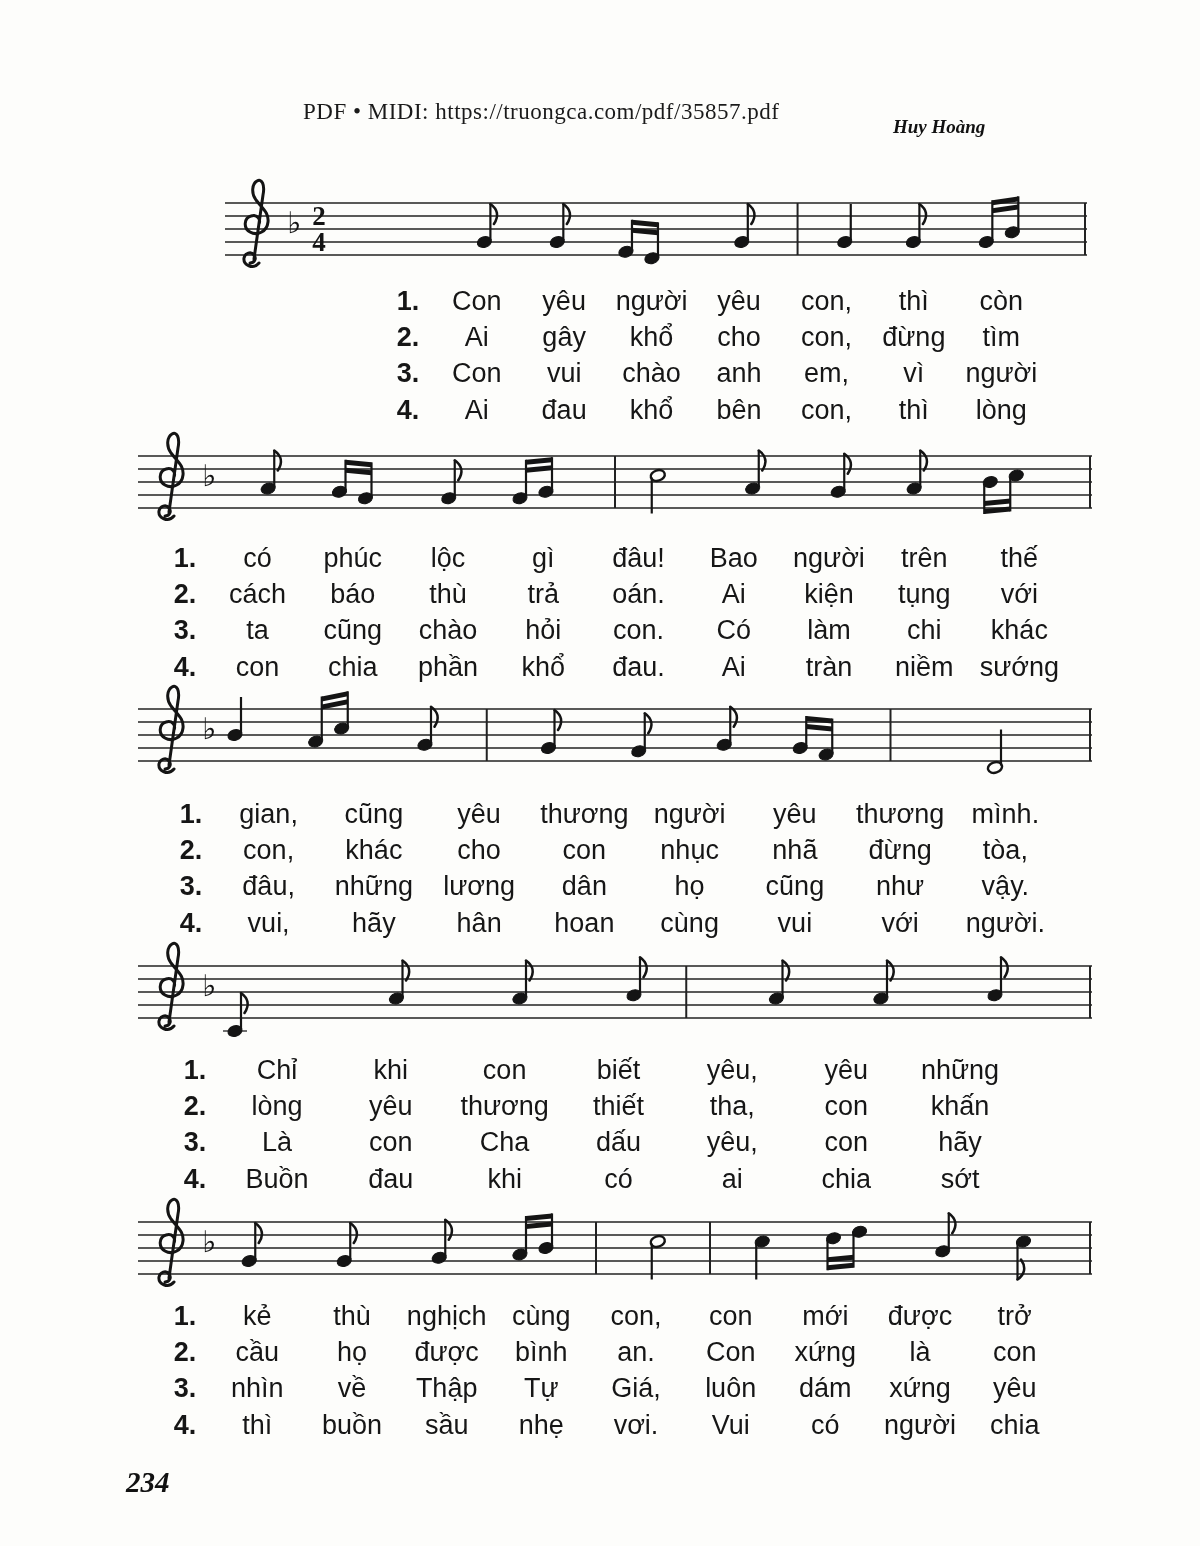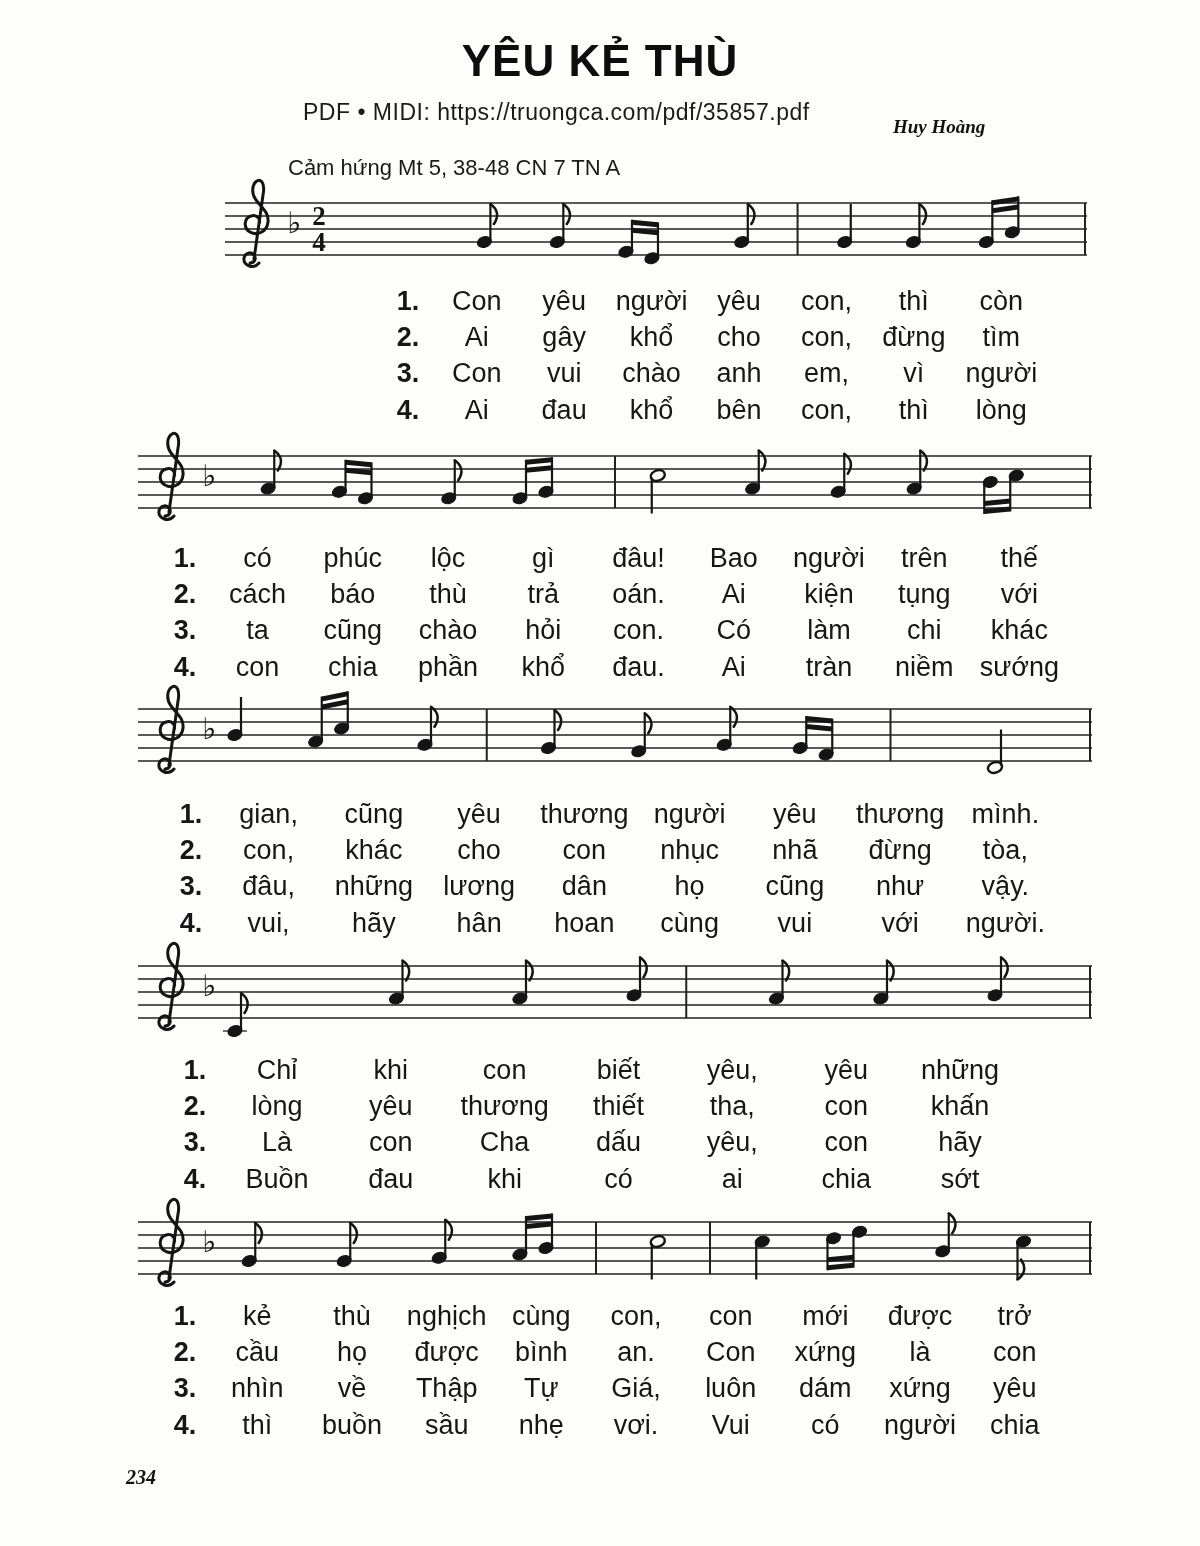--- a/index.html
+++ b/index.html
@@ -13,21 +13,21 @@
     overflow:hidden;
   }
   .title{
     position:absolute;top:36px;left:0;width:100%;
     text-align:center;
     font-size:44px;font-weight:700;letter-spacing:1px;
     color:#0d0d0d;
   }
   .link-line{
     position:absolute;top:99px;left:303px;
-    font-family:Liberation Sans, sans-serif;
+    font-family:Liberation Serif, serif;
     font-size:23px;color:#1a1a1a;letter-spacing:.5px;text-align:center;
   }
   .author{
     position:absolute;top:116px;left:893px;
     font-family:"Liberation Serif", serif;
     font-size:19px;font-weight:700;font-style:italic;color:#111;
   }
   .caption{
     position:absolute;top:155px;left:288px;
     font-size:22px;color:#1a1a1a;
@@ -39,31 +39,29 @@
     align-items:center;
     height:36.4px;
     font-size:27px;
     color:#161616;
   }
   .lyric-row .num{font-weight:700;text-align:center;}
   .lyric-row .word{text-align:center;white-space:nowrap;}
   .page-number{
     position:absolute;top:1466px;left:126px;
     font-family:"Liberation Serif", serif;
-    font-size:20px;font-weight:700;font-style:italic;color:#111;
+    font-size:29px;font-weight:700;font-style:italic;color:#111;
   }
 </style>
 </head>
 <body>
 
 <div class="page">
-  <div class="title">YÊU KẺ THÙ</div>
   <div class="link-line">PDF • MIDI: https://truongca.com/pdf/35857.pdf</div>
   <div class="author">Huy Hoàng</div>
-  <div class="caption">Cảm hứng Mt 5, 38-48 CN 7 TN A</div>
 
   <div id="staves">
       <svg class="staff-svg" viewBox="0 0 1200 130" width="1200" height="130" style="top: 158px;">
         <line x1="225" y1="45" x2="1087" y2="45" stroke="#222" stroke-width="1.3"></line>
         <line x1="225" y1="58" x2="1087" y2="58" stroke="#222" stroke-width="1.3"></line>
         <line x1="225" y1="71" x2="1087" y2="71" stroke="#222" stroke-width="1.3"></line>
         <line x1="225" y1="84" x2="1087" y2="84" stroke="#222" stroke-width="1.3"></line>
         <line x1="225" y1="97" x2="1087" y2="97" stroke="#222" stroke-width="1.3"></line>
         <g transform="translate(253,45)">
           <path d="M 6 60 C 0 67 -10 62 -9 55 C -8 50 -2 48 1 52 C 4 56 1 60 -3 60 M 1 56 L 10 -8 C 12 -18 9 -25 4 -22 C -1 -19 -2 -10 3 -3 C 10 6 16 10 15 19 C 14 29 4 33 -3 29 C -10 25 -9 15 -2 13 C 4 11 8 16 6 21" stroke="#141414" stroke-width="3" fill="none" stroke-linecap="round"></path>

